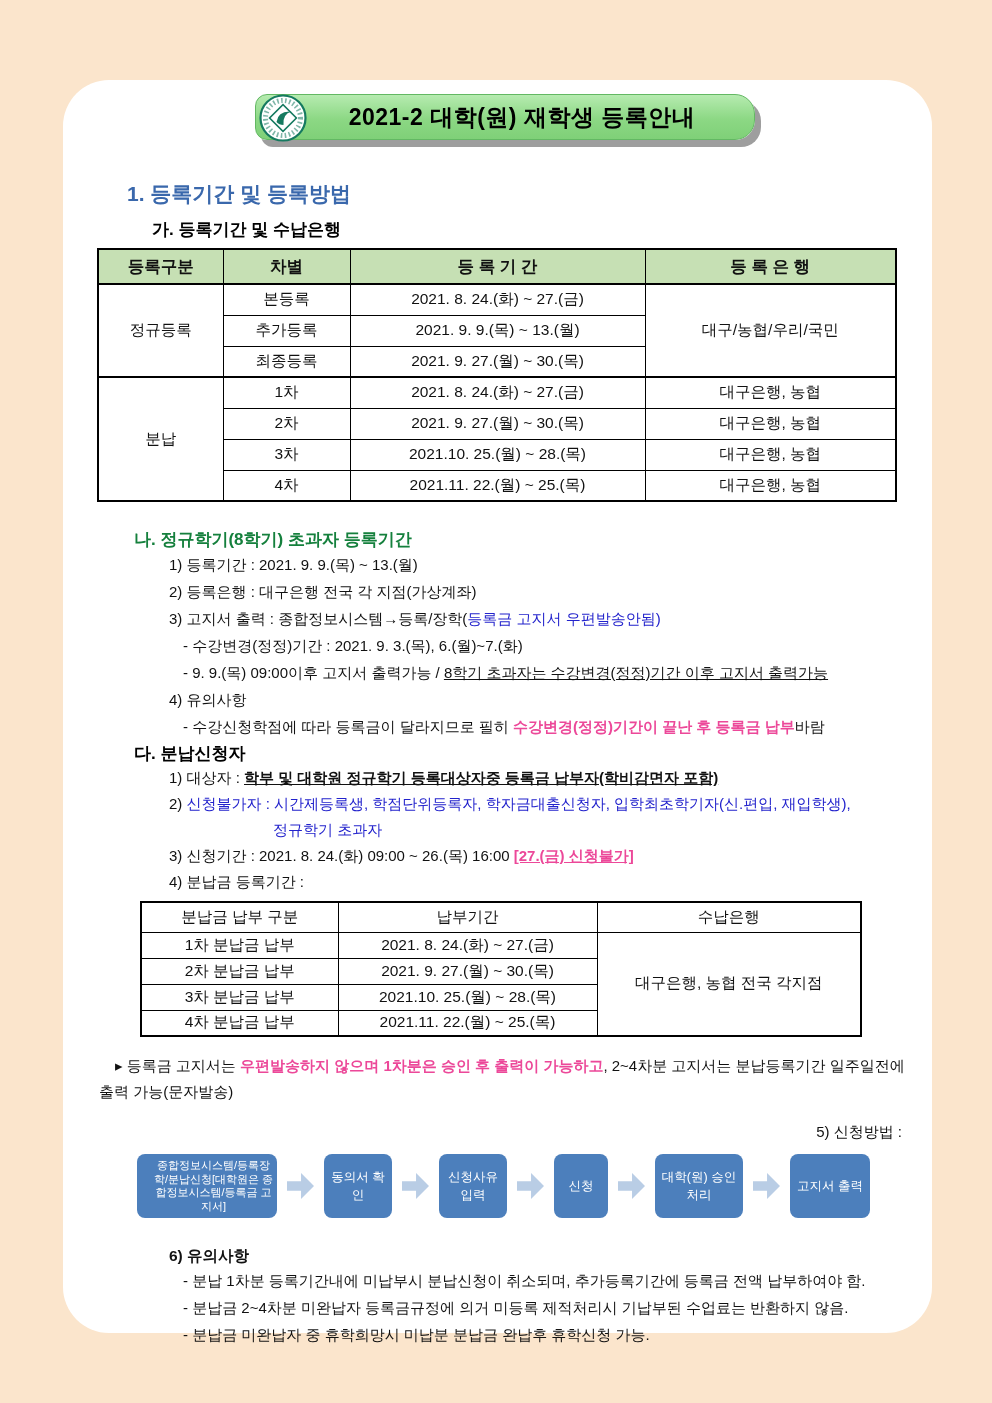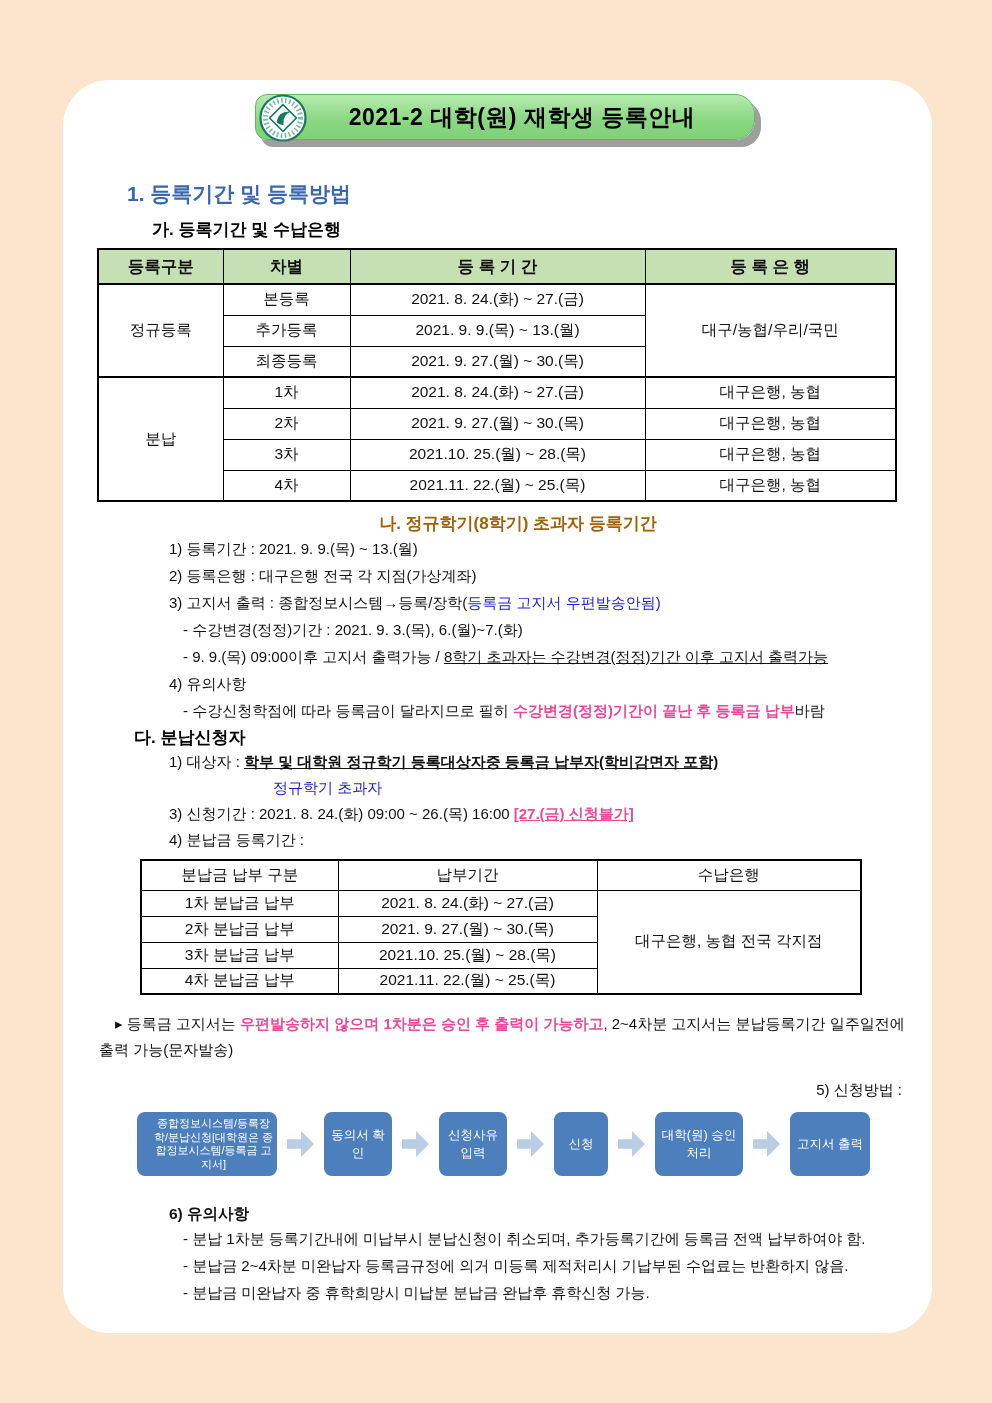--- a/index.html
+++ b/index.html
@@ -12,21 +12,21 @@
   .banner { position:relative; margin-left:158px; width:500px; height:46px;
             background:linear-gradient(180deg,#b6ebb0 0%,#8cd884 55%,#7fd078 100%);
             border:1px solid #63b863; border-radius:12px 20px 20px 12px;
             box-shadow:6px 7px 0 #9e9e9e; display:flex; align-items:center; justify-content:center; }
   .banner-title { font-size:23px; font-weight:bold; letter-spacing:0.5px; padding-left:34px; color:#000; }
   .logo { position:absolute; left:3px; top:-1px; width:48px; height:48px; }
 
   
   .h1 { margin:40px 0 0 30px; font-size:21px; font-weight:bold; color:#3A68AC; }
   .h2 { margin:10px 0 0 55px; font-size:17px; font-weight:bold; color:#000; }
-  .h2b { margin:10px 0 0 37px; font-size:17px; font-weight:bold; color:#a16207;text-align:center; }
+  .h2b { margin:26px 0 0 37px; font-size:17px; font-weight:bold; color:#15803d; }
   .h2c { margin:2px 0 0 37px; font-size:17px; font-weight:bold; color:#000; }
 
   
   table { border-collapse:collapse; table-layout:fixed; }
   .t1 { margin:7px 0 0 0; width:798px; border:2.5px solid #000; }
   .t1 th { background:#C6E0B4; font-size:16.5px; font-weight:bold; height:35px; border:1.5px solid #000; }
   .t1 td { font-size:15.5px; text-align:center; height:31px; border:1.5px solid #000; }
   .t1 .c1{width:125px;} .t1 .c2{width:127px;} .t1 .c3{width:295px;} .t1 .c4{width:251px;}
   .t1 tbody tr:first-child td { border-top:2.5px solid #000; }
 
@@ -147,20 +147,21 @@
       <div class="li"><span>3) 고지서 출력 : 종합정보시스템→등록/장학(</span><span class="blue">등록금 고지서 우편발송안됨)</span></div>
       <div class="li sub">- 수강변경(정정)기간 : 2021. 9. 3.(목), 6.(월)~7.(화)</div>
       <div class="li sub"><span>- 9. 9.(목) 09:00이후 고지서 출력가능 / </span><span class="ul">8학기 초과자는 수강변경(정정)기간 이후 고지서 출력가능</span></div>
       <div class="li">4) 유의사항</div>
       <div class="li sub"><span>- 수강신청학점에 따라 등록금이 달라지므로 필히 </span><span class="red bold">수강변경(정정)기간이 끝난 후 등록금 납부</span><span>바람</span></div>
     </div>
 
     <div class="h2c">다. 분납신청자</div>
     <div class="list">
       <div class="li26"><span>1) 대상자 : </span><span class="bold ul">학부 및 대학원 정규학기 등록대상자중 등록금 납부자(학비감면자 포함)</span></div>
+      <div class="li26"><span>2) </span><span class="blue">신청불가자 : 시간제등록생, 학점단위등록자, 학자금대출신청자, 입학최초학기자(신.편입, 재입학생),</span></div>
       <div class="li26 indent2 blue">정규학기 초과자</div>
       <div class="li26"><span>3) 신청기간 : 2021. 8. 24.(화) 09:00 ~ 26.(목) 16:00 </span><span class="red bold ul">[27.(금) 신청불가]</span></div>
       <div class="li26">4) 분납금 등록기간 :</div>
     </div>
 
     <table class="t2">
       <colgroup>
           <col class="c1">
           <col class="c2">
           <col class="c3">

